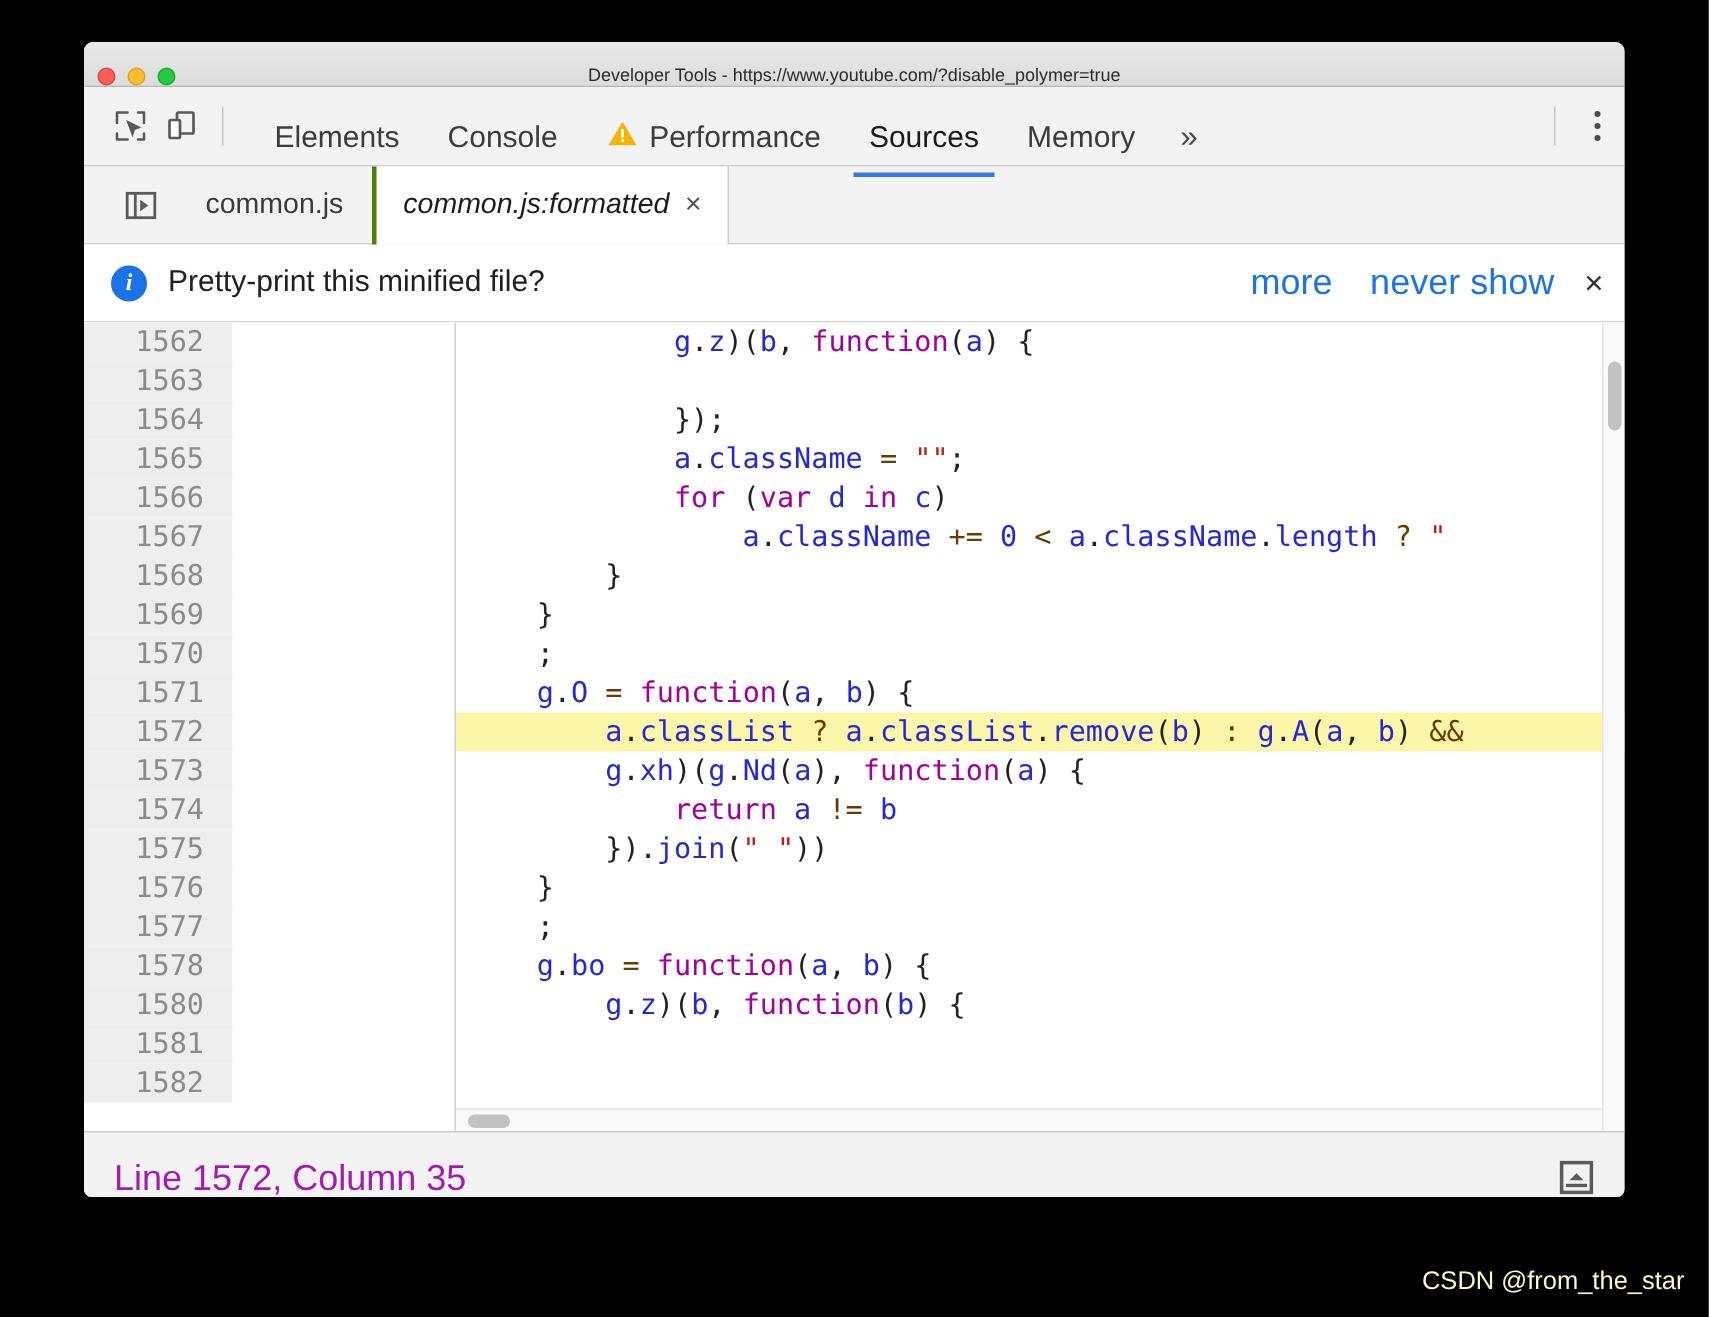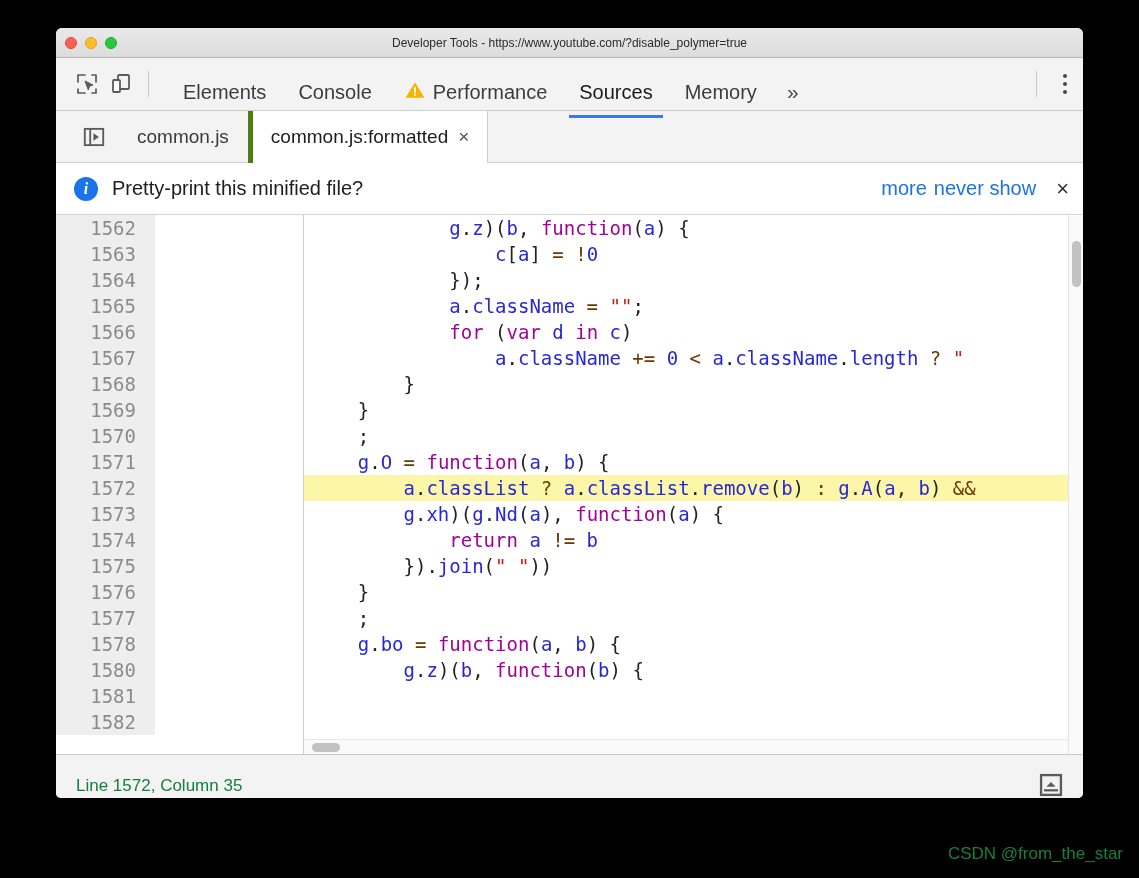--- a/index.html
+++ b/index.html
@@ -20,21 +20,21 @@
     overflow: hidden;
     box-shadow: 0 3px 14px rgba(0,0,0,.55);
   }
 
   
   #titlebar {
     position: relative;
     height: 30px;
     background: linear-gradient(#e9e9e9, #dcdcdc);
     border-bottom: 1px solid #b6b6b6;
-    display: flex; align-items: center;
+    display: flex; align-items: flex-end;
   }
   .lights { display: flex; gap: 8px; padding-left: 9px; }
   .light { width: 12px; height: 12px; border-radius: 50%; }
   .light.red    { background: #ff5f57; border: .5px solid #e0443e; }
   .light.yellow { background: #ffbd2e; border: .5px solid #dea123; }
   .light.green  { background: #28c840; border: .5px solid #1aab29; }
   #win-title {
     position: absolute; left: 0; right: 0; text-align: center;
     font-size: 12px; color: #2b2b2b;
     pointer-events: none;
@@ -84,25 +84,26 @@
   .file-tab {
     display: flex; align-items: center; gap: 10px;
     padding: 0 18px;
     font-size: 19px; color: #3a3a3a;
     border-left: 1px solid transparent;
     border-right: 1px solid transparent;
     white-space: nowrap;
   }
   .file-tab.active {
     background: #fff;
-    border-left: 5px solid #4d7c0f;
+    border-left: 3px solid #4d7c0f;
     border-right: 1px solid #cdcdcd;
     color: #1d1d1d;
     margin-bottom: -1px;
     padding-bottom: 1px;
+    font-style: italic;
   }
   .tab-close { font-size: 19px; color: #555; line-height: 1; }
 
   
   #infobar {
     height: 52px;
     background: #fff;
     border-bottom: 1px solid #d4d4d4;
     display: flex; align-items: center;
     padding: 0 14px 0 18px;
@@ -111,22 +112,22 @@
     width: 24px; height: 24px; border-radius: 50%;
     background: #1a73e8; color: #fff;
     font-size: 16px; font-weight: bold; font-style: italic;
     font-family: "Liberation Serif", serif;
     display: flex; align-items: center; justify-content: center;
     flex: none;
   }
   #info-text { font-size: 20px; color: #202020; margin-left: 14px; }
   .spacer { flex: 1; }
   .info-link {
-    font-size: 20px; color: var(--link, #1a73e8);
-    margin-left: 7px; text-decoration: none;
+    font-size: 24px; color: var(--link, #1a73e8);
+    margin-left: 25px; text-decoration: none;
   }
   #info-close { font-size: 22px; color: #333; margin-left: 20px; line-height: 1; }
 
   
   #editor {
     position: relative;
     height: 539px;
     background: #fff;
     overflow: hidden;
     font-family: "DejaVu Sans Mono", monospace;
@@ -183,27 +184,27 @@
   }
 
   
   #statusbar {
     height: 62px;
     background: #f3f3f3;
     border-top: 1px solid #c9c9c9;
     display: flex; align-items: center;
     padding: 0 16px 0 20px;
   }
-  #status-text { font-size: 17px; color: #15803d; }
+  #status-text { font-size: 24px; color: #a21caf; }
   #drawer-btn { width: 30px; height: 30px; color: #5b5b5b; }
 
   
   #watermark {
     position: absolute; right: 16px; bottom: 14px;
-    font-size: 17px; color: #15803d; text-align: right;
+    font-size: 17px; color: #fef9c3; text-align: right;
   }
 </style>
 </head>
 <body>
 
 <div id="window">
 
   <div id="titlebar">
     <div class="lights">
       <span class="light red"></span>
@@ -285,21 +286,21 @@
     <div id="info-text">Pretty-print this minified file?</div>
     <div class="spacer"></div>
     <a class="info-link" href="#">more</a>
     <a class="info-link" href="#">never show</a>
     <div id="info-close">×</div>
   </div>
 
   <div id="editor">
     <div class="rows" id="rows">
         <div class="row"><div class="ln">1562</div><div class="gutter2"></div><div class="code-cell"><span class="p">            </span><span class="id">g</span><span class="p">.</span><span class="id">z</span><span class="p">)(</span><span class="id">b</span><span class="p">, </span><span class="k">function</span><span class="p">(</span><span class="id">a</span><span class="p">) {</span></div></div>
-        <div class="row"><div class="ln">1563</div><div class="gutter2"></div><div class="code-cell"><span class="p">                </span><span class="id">c</span><span class="p">[</span><span class="id">a</span><span class="p">] </span><span class="o">= </span><span class="o">!</span><span class="n">0</span></div></div>
+        <div class="row"><div class="ln">1563</div><div class="gutter2"></div></div>
         <div class="row"><div class="ln">1564</div><div class="gutter2"></div><div class="code-cell"><span class="p">            });</span></div></div>
         <div class="row"><div class="ln">1565</div><div class="gutter2"></div><div class="code-cell"><span class="p">            </span><span class="id">a</span><span class="p">.</span><span class="id">className</span><span class="p"> </span><span class="o">= </span><span class="s">""</span><span class="p">;</span></div></div>
         <div class="row"><div class="ln">1566</div><div class="gutter2"></div><div class="code-cell"><span class="p">            </span><span class="k">for</span><span class="p"> (</span><span class="k">var</span><span class="p"> </span><span class="id">d</span><span class="p"> </span><span class="k">in</span><span class="p"> </span><span class="id">c</span><span class="p">)</span></div></div>
         <div class="row"><div class="ln">1567</div><div class="gutter2"></div><div class="code-cell"><span class="p">                </span><span class="id">a</span><span class="p">.</span><span class="id">className</span><span class="p"> </span><span class="o">+= </span><span class="n">0</span><span class="o"> &lt; </span><span class="id">a</span><span class="p">.</span><span class="id">className</span><span class="p">.</span><span class="id">length</span><span class="p"> </span><span class="o">? </span><span class="s">"</span></div></div>
         <div class="row"><div class="ln">1568</div><div class="gutter2"></div><div class="code-cell"><span class="p">        }</span></div></div>
         <div class="row"><div class="ln">1569</div><div class="gutter2"></div><div class="code-cell"><span class="p">    }</span></div></div>
         <div class="row"><div class="ln">1570</div><div class="gutter2"></div><div class="code-cell"><span class="p">    ;</span></div></div>
         <div class="row"><div class="ln">1571</div><div class="gutter2"></div><div class="code-cell"><span class="p">    </span><span class="id">g</span><span class="p">.</span><span class="id">O</span><span class="p"> </span><span class="o">= </span><span class="k">function</span><span class="p">(</span><span class="id">a</span><span class="p">, </span><span class="id">b</span><span class="p">) {</span></div></div>
         <div class="row hl"><div class="ln">1572</div><div class="gutter2"></div><div class="code-cell"><span class="p">        </span><span class="id">a</span><span class="p">.</span><span class="id">classList</span><span class="p"> </span><span class="o">? </span><span class="id">a</span><span class="p">.</span><span class="id">classList</span><span class="p">.</span><span class="id">remove</span><span class="p">(</span><span class="id">b</span><span class="p">) </span><span class="o">: </span><span class="id">g</span><span class="p">.</span><span class="id">A</span><span class="p">(</span><span class="id">a</span><span class="p">, </span><span class="id">b</span><span class="p">) </span><span class="o">&amp;&amp;</span></div></div>
         <div class="row"><div class="ln">1573</div><div class="gutter2"></div><div class="code-cell"><span class="p">        </span><span class="id">g</span><span class="p">.</span><span class="id">xh</span><span class="p">)(</span><span class="id">g</span><span class="p">.</span><span class="id">Nd</span><span class="p">(</span><span class="id">a</span><span class="p">), </span><span class="k">function</span><span class="p">(</span><span class="id">a</span><span class="p">) {</span></div></div>

